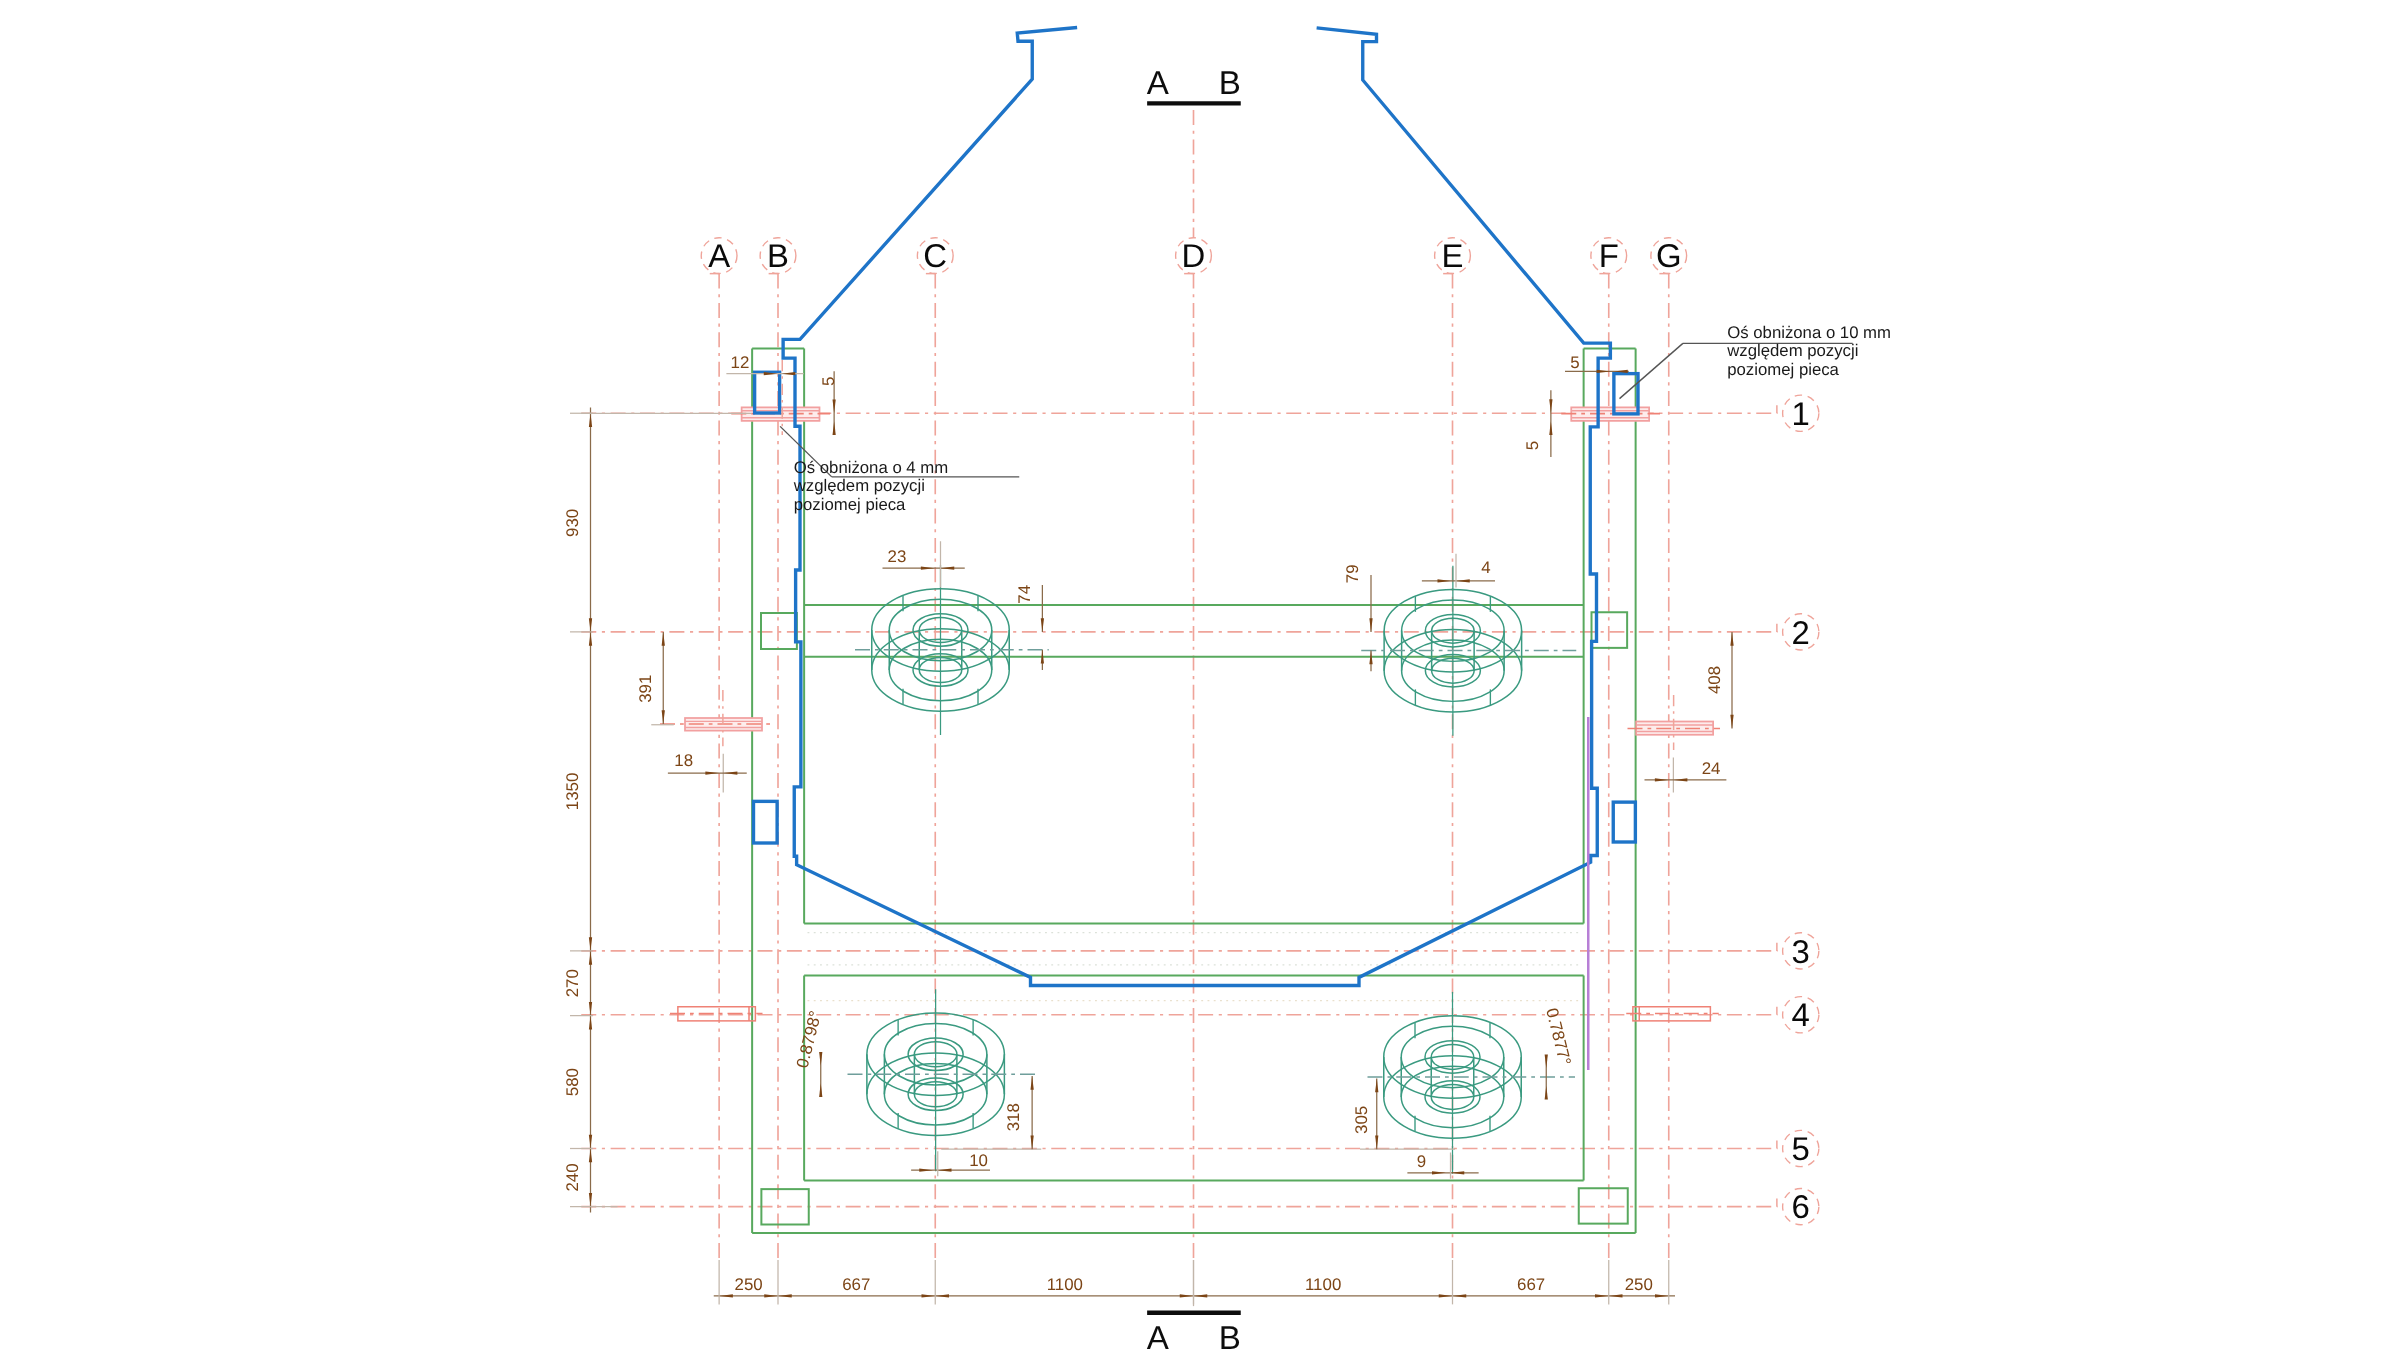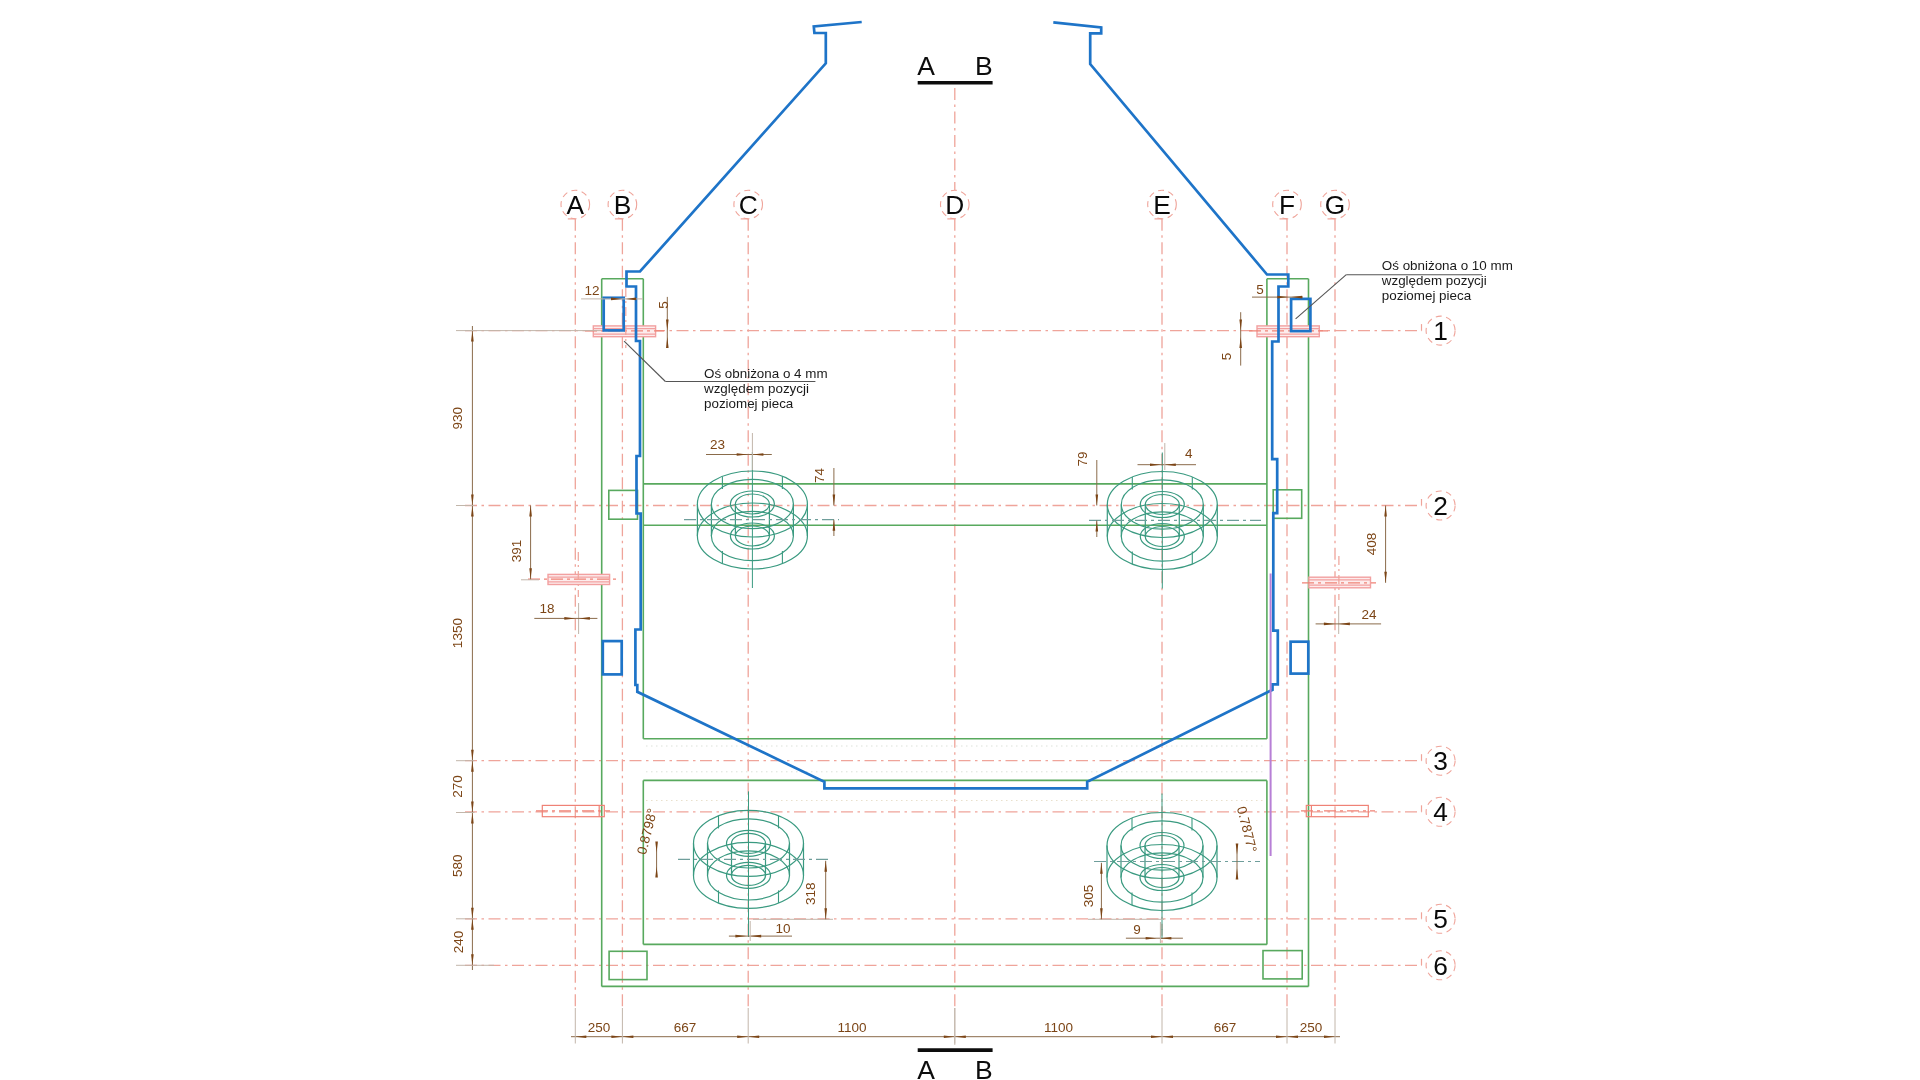--- a/index.html
+++ b/index.html
@@ -333,15 +333,15 @@
 <line x1="1237" y1="845" x2="1237" y2="878" stroke="#8a6b4a" stroke-width="1" stroke-linecap="butt"></line>
 <polygon points="1237,854.5 1235.7,843.5 1238.3,843.5" fill="#7c4516"></polygon>
 <polygon points="1237,868.5 1235.7,879.5 1238.3,879.5" fill="#7c4516"></polygon>
 <line x1="954.8" y1="1008" x2="954.8" y2="1044.9" stroke="#c2b6aa" stroke-width="1" stroke-linecap="butt"></line>
 <line x1="665.4" y1="381.5" x2="815.4" y2="381.5" stroke="#555555" stroke-width="1.1" stroke-linecap="butt"></line>
 <line x1="665.4" y1="381.5" x2="624.1" y2="341.1" stroke="#555555" stroke-width="1.1" stroke-linecap="butt"></line>
 <line x1="1346.3" y1="274.7" x2="1482.1" y2="274.7" stroke="#555555" stroke-width="1.1" stroke-linecap="butt"></line>
 <line x1="1346.3" y1="274.7" x2="1295.6" y2="318.9" stroke="#555555" stroke-width="1.1" stroke-linecap="butt"></line>
 </svg>
 
-<div style="position:absolute;left:704px;top:367.4px;font:13.4px/14.8px 'Liberation Sans',sans-serif;color:#1a1a1a;">Oś obniżona o 4 mm<br>względem pozycji<br>poziomej pieca</div>
+<div style="position:absolute;left:635px;top:367.4px;font:13.4px/14.8px 'Liberation Sans',sans-serif;color:#1a1a1a;">Oś obniżona o 4 mm<br>względem pozycji<br>poziomej pieca</div>
 <div style="position:absolute;left:1353.8px;top:259.0px;font:13.4px/14.8px 'Liberation Sans',sans-serif;color:#1a1a1a;margin-left:28px;">Oś obniżona o 10 mm<br>względem pozycji<br>poziomej pieca</div>
 
 </div>
 </body></html>

